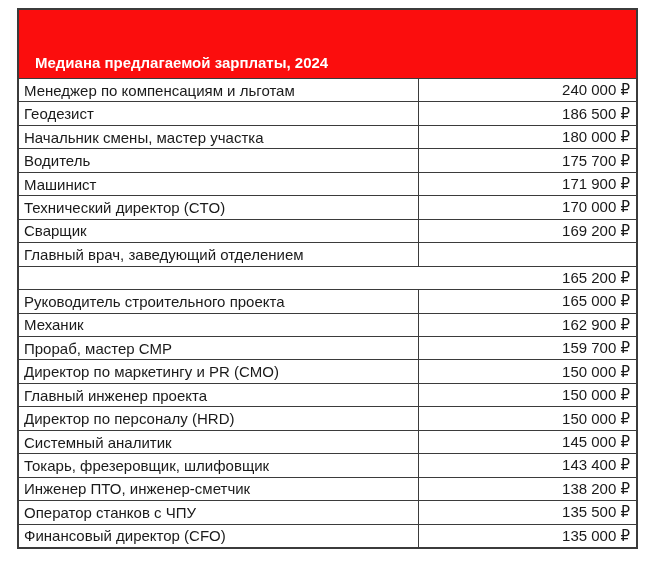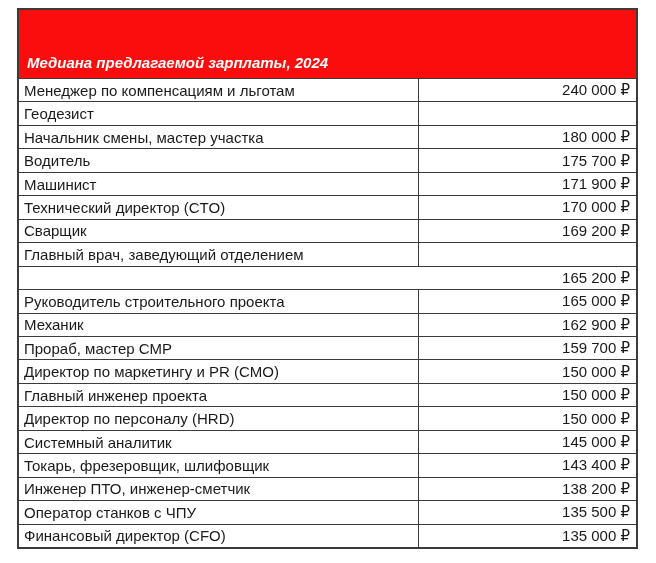--- a/index.html
+++ b/index.html
@@ -34,23 +34,22 @@
     gap: 4px;
   }
   .hcell {
     background: #fb0d0d;
     color: #ffffff;
     font-weight: bold;
     font-size: 15px;
     line-height: 1.35;
     display: flex;
     align-items: flex-end;
-    padding: 4px 8px 5px 8px;
+    padding: 4px 8px 5px 16px;
     box-sizing: border-box;
-    font-style: italic;
   }
   .hcell.role-h  { flex: 0 0 396px; }
   .hcell.salary-h { flex: 1 1 auto; }
   .body-rows {
     display: flex;
     flex-direction: column;
     flex: 1 1 auto;
     border-radius: 30px;
   }
   .row {
@@ -88,20 +87,21 @@
     <div class="header-row">
       <div class="hcell salary-h">Медиана предлагаемой зарплаты, 2024</div>
     </div>
     <div class="body-rows">
         <div class="row">
           <div class="cell role">Менеджер по компенсациям и льготам</div>
           <div class="cell salary">240 000 ₽</div>
         </div>
         <div class="row">
           <div class="cell role">Геодезист</div>
+          <div class="cell salary">186 500 ₽</div>
         </div>
         <div class="row">
           <div class="cell role">Начальник смены, мастер участка</div>
           <div class="cell salary">180 000 ₽</div>
         </div>
         <div class="row">
           <div class="cell role">Водитель</div>
           <div class="cell salary">175 700 ₽</div>
         </div>
         <div class="row">

